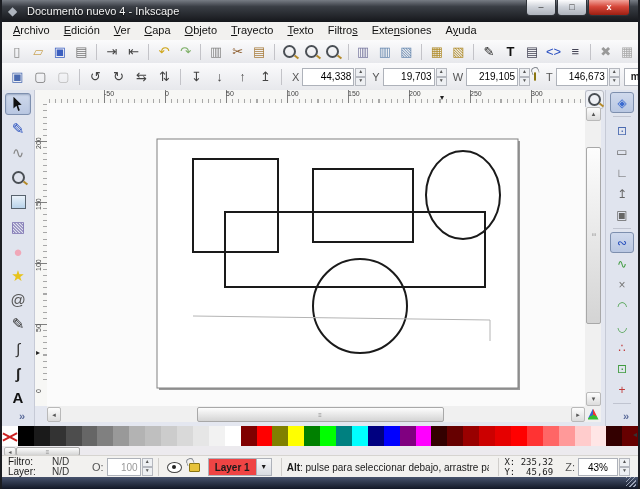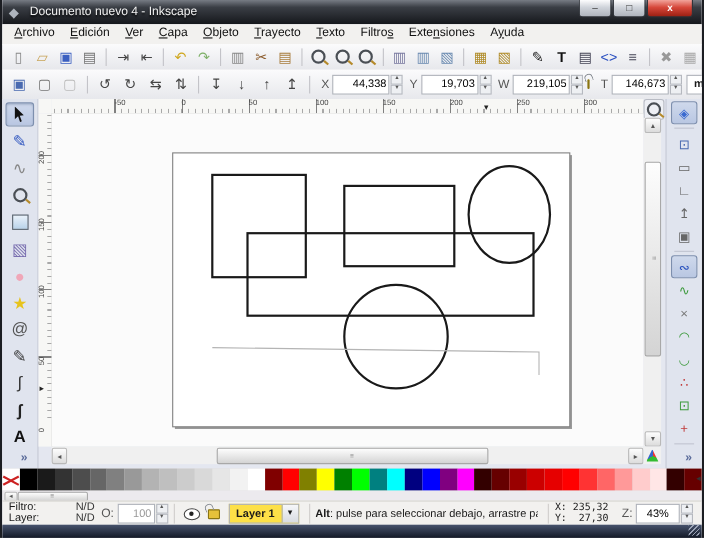--- a/index.html
+++ b/index.html
@@ -99,24 +99,24 @@
   .swatch-none::before{transform:rotate(28deg);} .swatch-none::after{transform:rotate(-28deg);}
   #pal-arrow{position:absolute;right:1px;top:430px;color:#333;font-size:8px;}
   #palscroll{position:absolute;left:0;top:446px;width:636px;height:9px;background:#eceaee;}
   #palscroll .arrow{position:absolute;left:2px;top:1px;width:10px;height:7px;font-size:6px;}
   #palscroll .thumb{position:absolute;left:14px;top:1px;width:62px;height:7px;}
   
   #statusbar{position:absolute;left:0;top:455px;right:0;height:22px;background:#f2f1ef;
     border-top:1px solid #d6d4d0;display:flex;align-items:center;font-size:10px;}
   .st-col{display:flex;flex-direction:column;justify-content:center;line-height:10px;}
   .st-sep{width:1px;height:18px;background:#d0cecb;margin:0 5px;}
-  .nd{color:#333;text-align:right;}
+  .nd{color:#333;}
   .eye{width:13px;height:9px;border:1px solid #444;border-radius:50%;position:relative;margin:0 3px;background:#fff;}
   .eye::after{content:"";position:absolute;left:4px;top:2px;width:4px;height:4px;border-radius:50%;background:#222;}
-  #layerbox{display:flex;border:1px solid #aeb2ba;background:#fde047;height:16px;align-items:center;margin:0 4px;}
+  #layerbox{display:flex;border:1px solid #aeb2ba;background:#ef4444;height:16px;align-items:center;margin:0 4px;}
   #layerbox .lval{padding:0 6px;font-weight:bold;font-size:10px;white-space:nowrap;}
   #layerbox .ubtn{width:14px;height:100%;background:linear-gradient(#f6f7f9,#d8dbe1);
     border-left:1px solid #aeb2ba;font-size:7px;line-height:16px;text-align:center;}
   #hint{flex:1;overflow:hidden;white-space:nowrap;text-overflow:clip;margin-right:4px;}
   #coords{font-family:"DejaVu Sans Mono","Liberation Mono",monospace;font-size:9px;line-height:10px;
     text-align:right;white-space:pre;margin-right:6px;}
   #zoomfield{display:flex;align-items:center;margin-right:8px;}
   
   #bframe{position:absolute;left:0;bottom:0;right:0;height:12px;background:linear-gradient(#47536d,#121826);}
   #grip{position:absolute;right:2px;bottom:2px;width:10px;height:10px;
@@ -409,21 +409,21 @@
     <span class="eye"></span>
     <span class="lockico"></span>
     <span id="layerbox">
       <span class="lval">Layer 1</span>
       <span class="ubtn">▼</span>
     </span>
     <span class="st-sep"></span>
     <span id="hint"><b>Alt</b><span>: pulse para seleccionar debajo, arrastre para mover la selección</span></span>
     <span class="st-sep"></span>
     <span id="coords">X: 235,32
-Y:  27,30</span>
+Y:  45,69</span>
     <span id="zoomfield">
       <span class="fieldlab">Z:</span>
       <input class="numfield" style="width: 34px; text-align: center;" value="43%">
       <span class="spin">
           <span>▲</span>
           <span>▼</span>
         </span>
     </span>
   </div>
 

